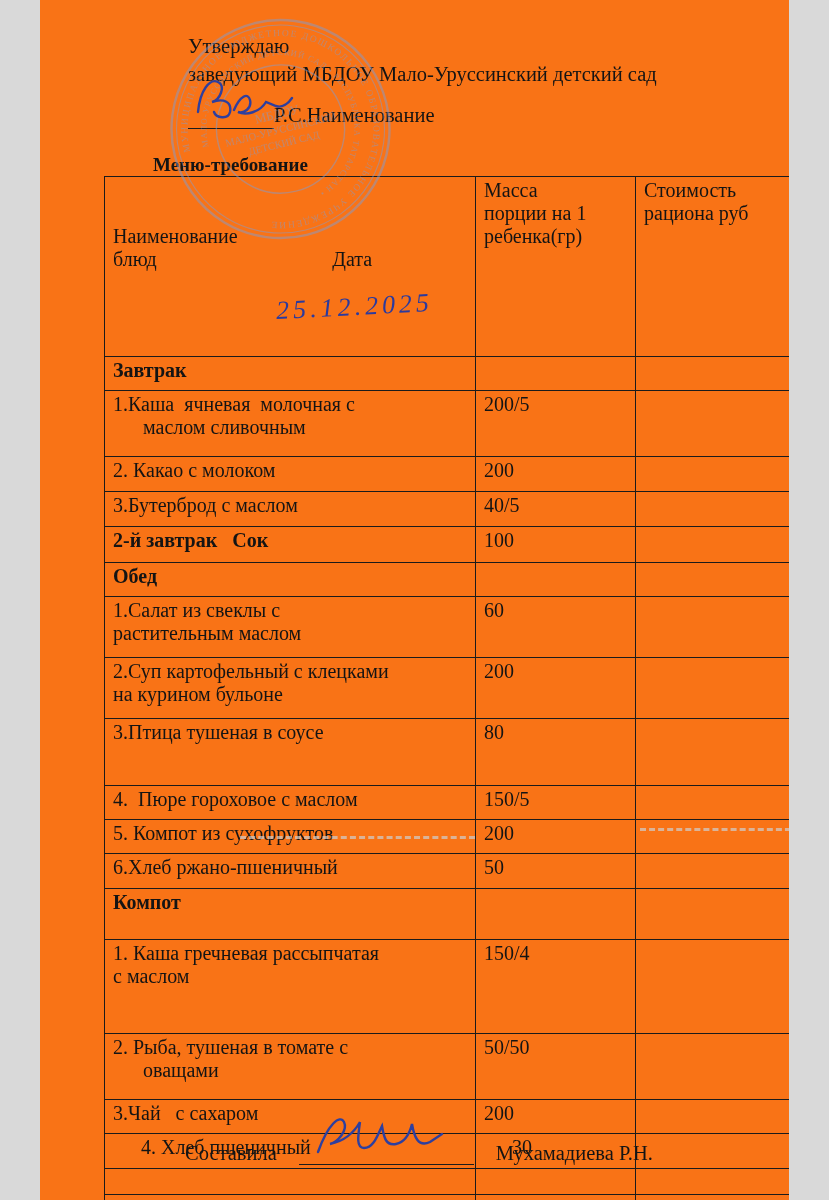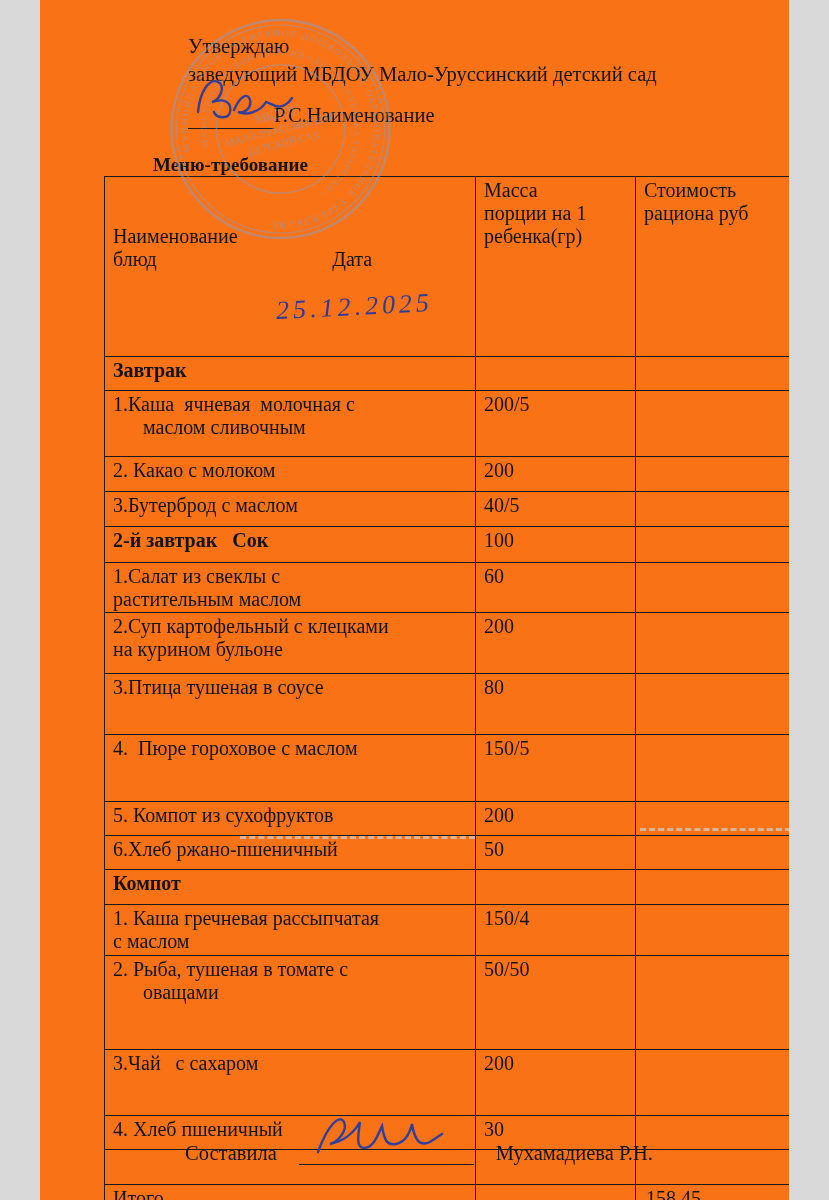--- a/index.html
+++ b/index.html
@@ -163,20 +163,25 @@
         <tr class="menu-row">
           <td class="cell-name">3.Бутерброд с маслом</td>
           <td class="cell-mass">40/5</td>
           <td class="cell-cost"></td>
         </tr>
         <tr class="menu-row bold">
           <td class="cell-name">2-й завтрак   Сок</td>
           <td class="cell-mass">100</td>
           <td class="cell-cost"></td>
         </tr>
+        <tr class="menu-row bold">
+          <td class="cell-name">Обед</td>
+          <td class="cell-mass"></td>
+          <td class="cell-cost"></td>
+        </tr>
         <tr class="menu-row">
           <td class="cell-name">1.Салат из свеклы с
 растительным маслом</td>
           <td class="cell-mass">60</td>
           <td class="cell-cost"></td>
         </tr>
         <tr class="menu-row">
           <td class="cell-name">2.Суп картофельный с клецками
 на курином бульоне</td>
           <td class="cell-mass">200</td>

